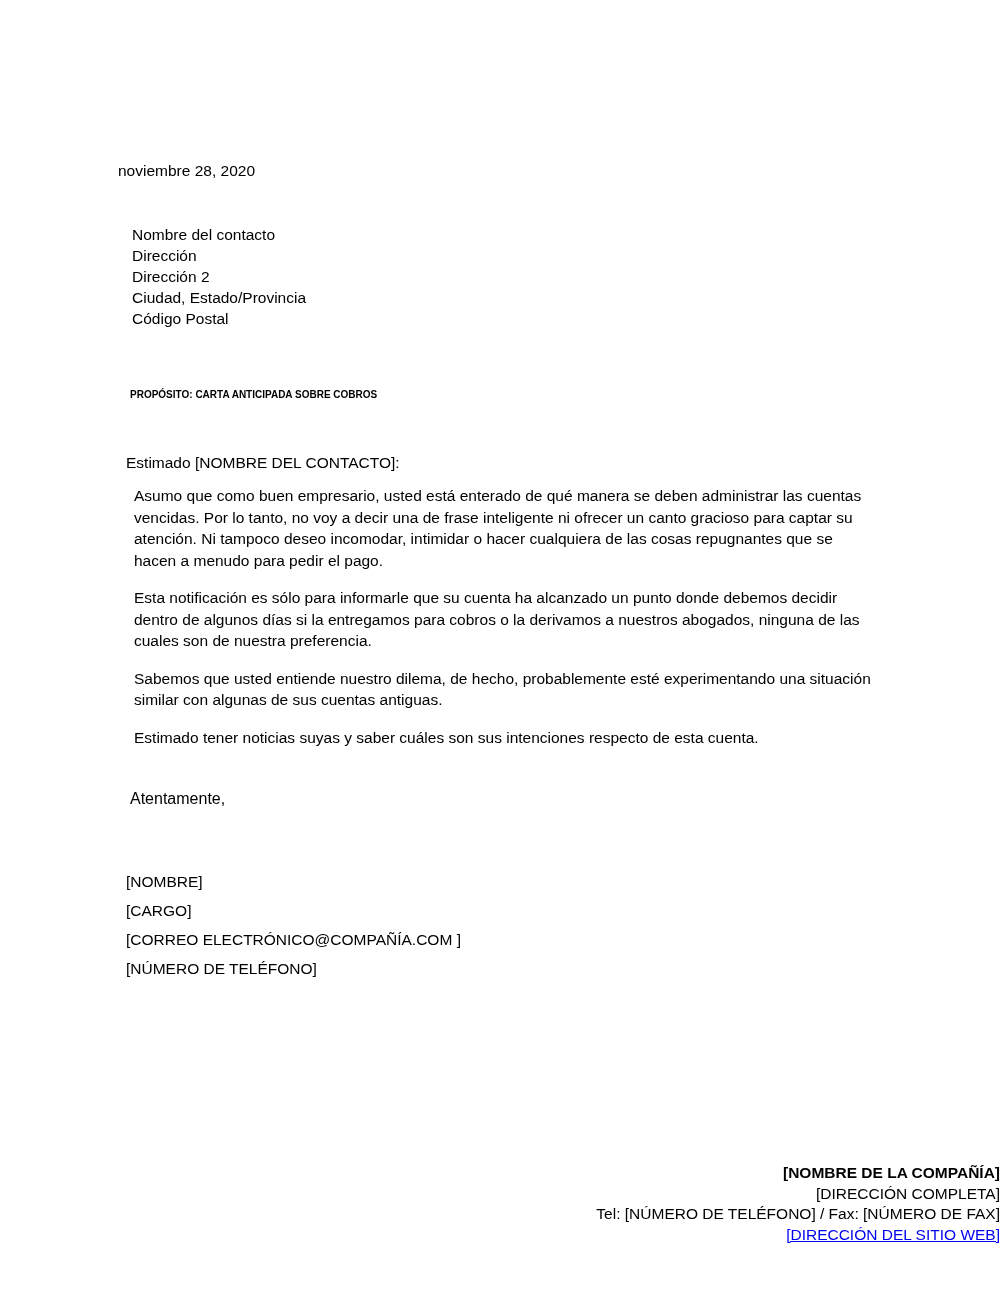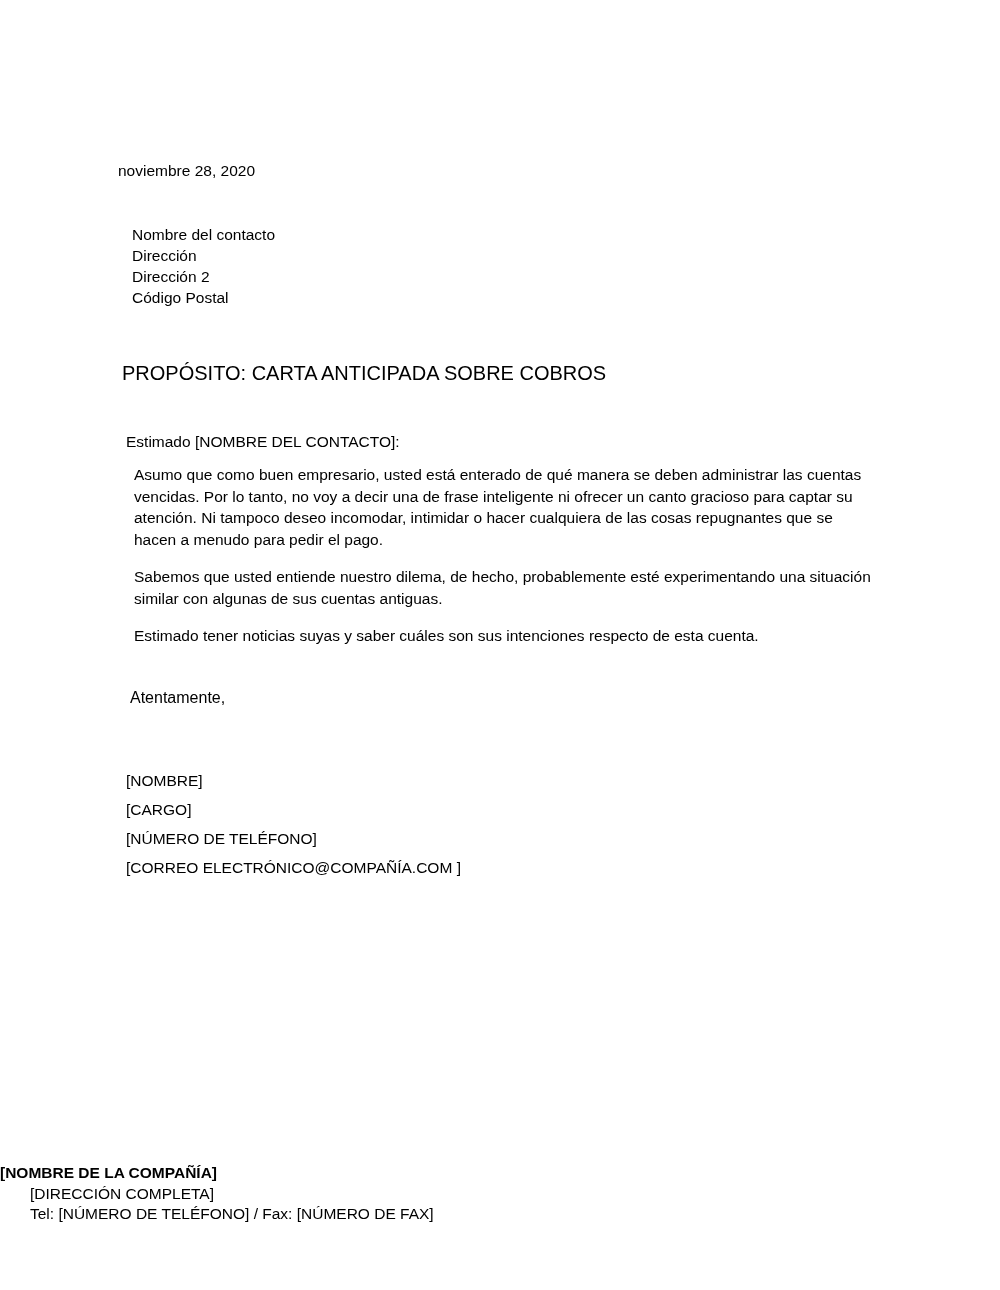--- a/index.html
+++ b/index.html
@@ -38,24 +38,24 @@
     font-size: 15.5px;
     line-height: 21px;
     margin-top: 43px;
   }
   .address-block li {
     margin: 0;
     padding: 0;
     white-space: pre;
   }
   .subject-line {
-    font-size: 20px;
+    font-size: 10px;
     line-height: 21px;
-    font-weight: normal;
-    margin: 4px;
+    font-weight: bold;
+    margin: 12px;
     margin-top: 55px;
   }
   .salutation {
     font-size: 15.5px;
     line-height: 21px;
     margin: 8px;
     margin-top: 47px;
   }
   .body-para {
     font-size: 15.5px;
@@ -81,21 +81,21 @@
   .signature-block li {
     margin: 8px;
     padding: 0;
     white-space: pre;
   }
   .footer {
     position: absolute;
     left: 0;
     right: 0;
     top: 1163px;
-    text-align: left;
+    text-align: right;
     font-size: 15.5px;
     line-height: 20.5px;
   }
   .footer-company {
     font-weight: bold;
     margin: 0;
   }
   .footer-line {
     margin: 0;
     padding-left: 30px;
@@ -113,44 +113,47 @@
 <div class="page">
 
   <div class="letter">
 
     <p class="date-line">noviembre 28, 2020</p>
 
     <ul class="address-block">
       <li>Nombre del contacto</li>
       <li>Dirección</li>
       <li>Dirección 2</li>
+      <li>Ciudad, Estado/Provincia</li>
       <li>Código Postal</li>
     </ul>
 
     <p class="subject-line">PROPÓSITO: CARTA ANTICIPADA SOBRE COBROS</p>
 
     <p class="salutation">Estimado [NOMBRE DEL CONTACTO]:</p>
 
     <p class="body-para">Asumo que como buen empresario, usted está enterado de qué manera se deben administrar las cuentas vencidas. Por lo tanto, no voy a decir una de frase inteligente ni ofrecer un canto gracioso para captar su atención. Ni tampoco deseo incomodar, intimidar o hacer cualquiera de las cosas repugnantes que se hacen a menudo para pedir el pago.</p>
 
+    <p class="body-para">Esta notificación es sólo para informarle que su cuenta ha alcanzado un punto donde debemos decidir dentro de algunos días si la entregamos para cobros o la derivamos a nuestros abogados, ninguna de las cuales son de nuestra preferencia.</p>
 
     <p class="body-para">Sabemos que usted entiende nuestro dilema, de hecho, probablemente esté experimentando una situación similar con algunas de sus cuentas antiguas.</p>
 
     <p class="body-para">Estimado tener noticias suyas y saber cuáles son sus intenciones respecto de esta cuenta.</p>
 
     <p class="closing">Atentamente,</p>
 
     <ul class="signature-block">
       <li>[NOMBRE]</li>
       <li>[CARGO]</li>
+      <li>[CORREO ELECTRÓNICO@COMPAÑÍA.COM ]</li>
       <li>[NÚMERO DE TELÉFONO]</li>
-      <li>[CORREO ELECTRÓNICO@COMPAÑÍA.COM ]</li>
     </ul>
 
   </div>
 
   <div class="footer">
     <p class="footer-company">[NOMBRE DE LA COMPAÑÍA]</p>
     <p class="footer-line">[DIRECCIÓN COMPLETA]</p>
     <p class="footer-line">Tel: [NÚMERO DE TELÉFONO] / Fax: [NÚMERO DE FAX]</p>
+    <p class="footer-line"><a class="footer-link" href="#">[DIRECCIÓN DEL SITIO WEB]</a></p>
   </div>
 
 </div>
 
 </body></html>

